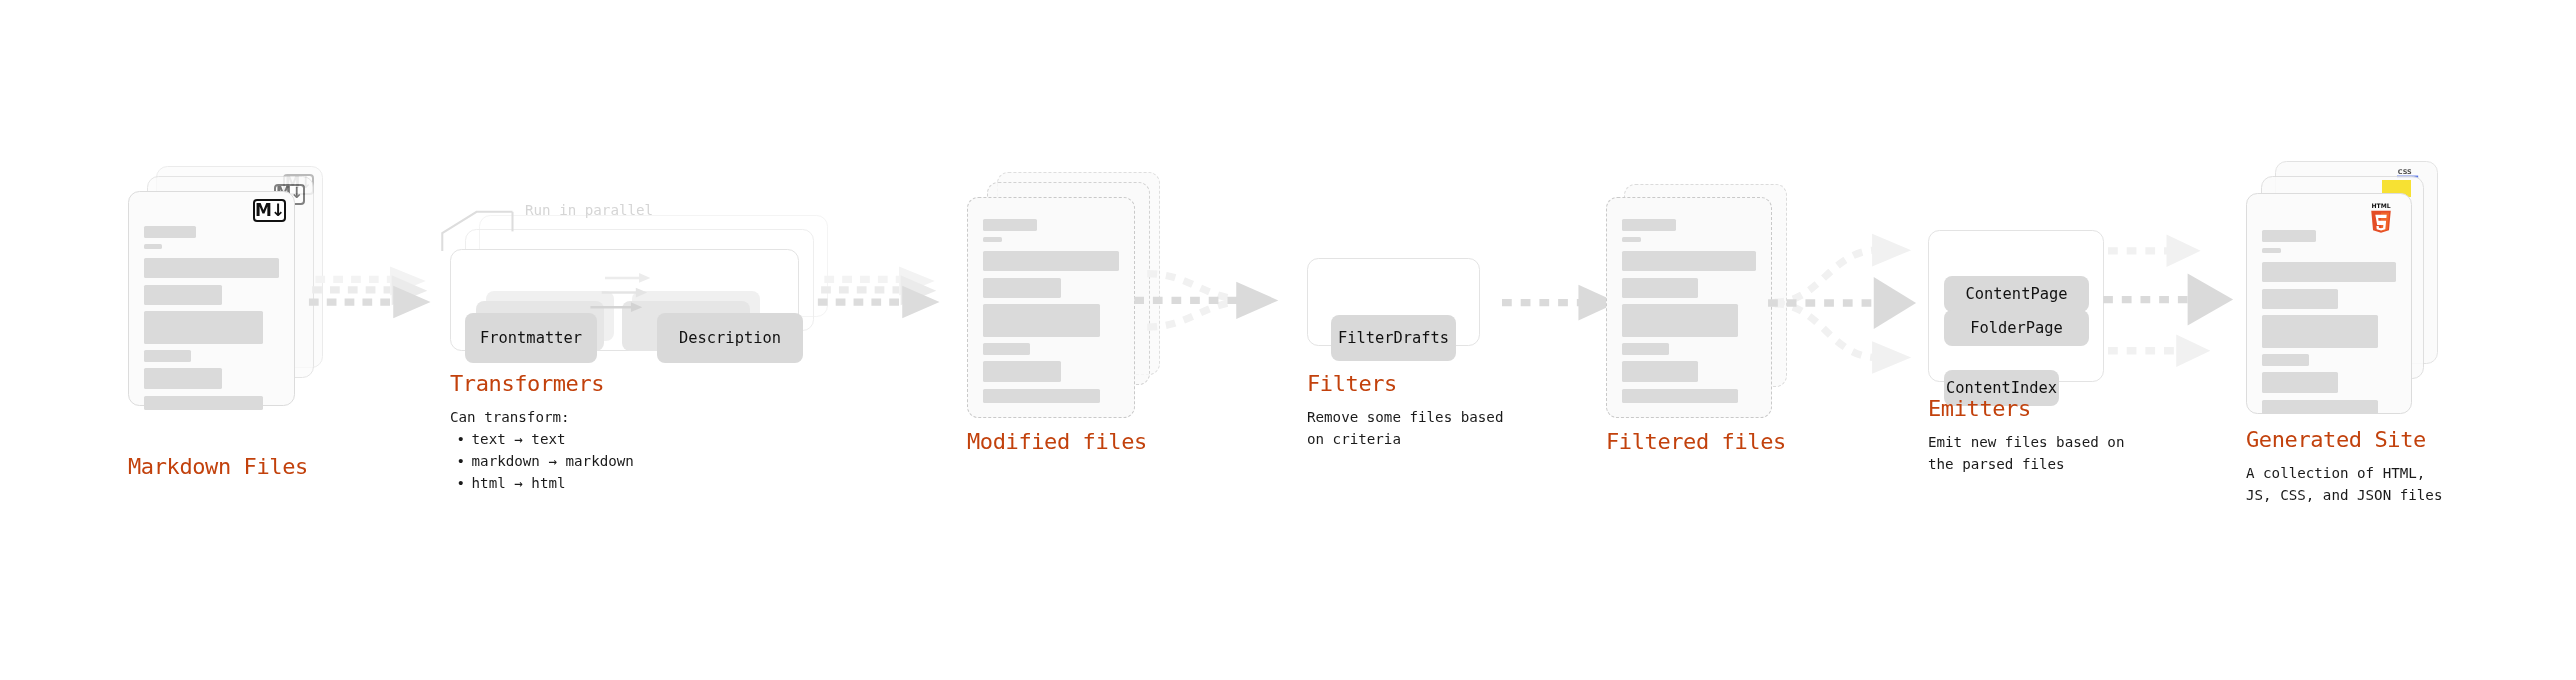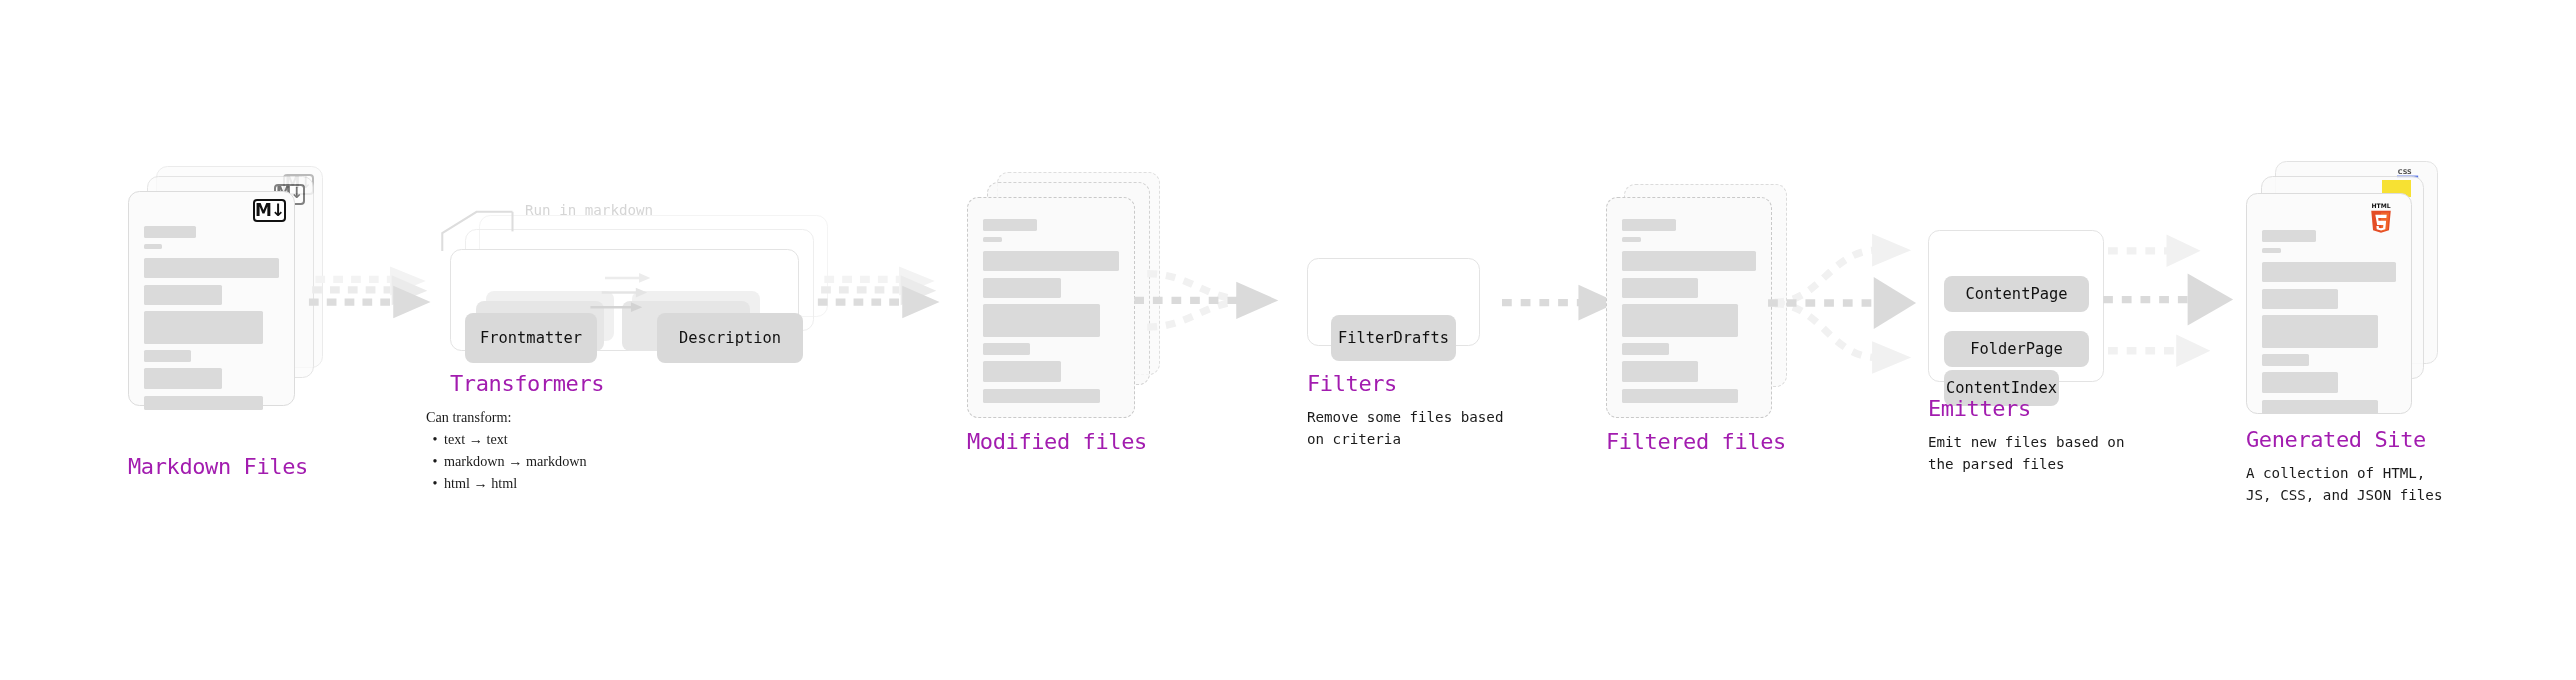--- a/index.html
+++ b/index.html
@@ -30,21 +30,21 @@
     position: absolute;
     left: 14.6px; right: 14.6px; top: 34px;
     display: flex; flex-direction: column;
   }
   .bar { background: #dadada; border-radius: 1.6px; }
 
   
   .title {
     position: absolute;
     font-size: 22px;
-    color: #a21caf;
+    color: #c2410c;
     letter-spacing: -0.4px;
     white-space: nowrap;
   }
   .subtitle {
     position: absolute;
     font-size: 14.2px;
     line-height: 1.55;
     color: #1a1a1a;
     white-space: pre-line;
   }
@@ -166,24 +166,24 @@
     <span>Frontmatter</span>
   </div>
   <div class="chip" style="left:657px; top:278px; width:146px; height:50px;">
     <span>Description</span>
   </div>
 
   <svg class="abs" style="left:439px; top:202px; width:98px; height:49px;" viewBox="0 0 120 60" width="98" height="49">
     <path d="M4 60 L4 38 L46 12 L90 12" fill="none" stroke="#dddddd" stroke-width="2.5"></path>
     <line x1="90" y1="12" x2="90" y2="36" stroke="#dddddd" stroke-width="2.5"></line>
   </svg>
-  <div class="run-label" style="left:525px; top:202px;">Run in markdown</div>
+  <div class="run-label" style="left:525px; top:202px;">Run in parallel</div>
 
   <div class="title" style="left:450px; top:371px;">Transformers</div>
-  <div class="sublist" style="left:426px; top:406px;font-family:Liberation Serif, serif;">
+  <div class="sublist" style="left:450px; top:406px;">
     <div>Can transform:</div>
     <ul>
       <li>text → text</li>
       <li>markdown → markdown</li>
       <li>html → html</li>
     </ul>
   </div>
 
   <svg class="abs" style="left:821px; top:268px; width:130px; height:73px;" viewBox="0 0 160 90" width="130" height="73">
     <g stroke-dasharray="12 10" stroke-width="9" fill="none">
@@ -261,21 +261,21 @@
     </g>
     <polygon points="118,-10 166,10 118,30" fill="#f1f1f1"></polygon>
     <polygon points="118,122 166,142 118,162" fill="#f1f1f1"></polygon>
     <polygon points="120,43 172,75 120,107" fill="#dadada"></polygon>
   </svg>
 
   <div class="panel" style="left:1928px; top:230px; width:176px; height:152px;"></div>
   <div class="chip" style="left:1944px; top:241px; width:145px; height:36px;">
     <span>ContentPage</span>
   </div>
-  <div class="chip" style="left:1944px; top:296px; width:145px; height:36px;">
+  <div class="chip" style="left:1944px; top:275px; width:145px; height:36px;">
     <span>FolderPage</span>
   </div>
   <div class="chip" style="left:1944px; top:335px; width:115px; height:36px;">
     <span>ContentIndex</span>
   </div>
   <div class="title" style="left:1928px; top:396px;">Emitters</div>
   <div class="subtitle" style="left:1928px; top:431px;">Emit new files based on
 the parsed files</div>
 
   <svg class="abs" style="left:2111px; top:237px; width:163px; height:130px;" viewBox="0 0 200 160" width="163" height="130">

